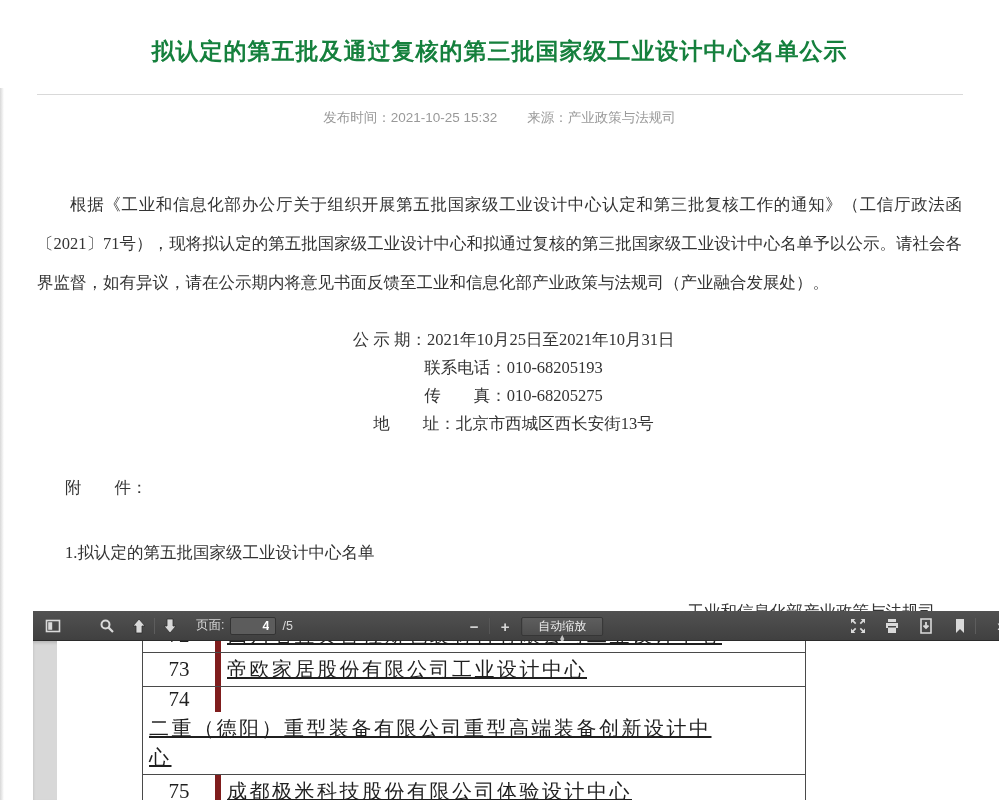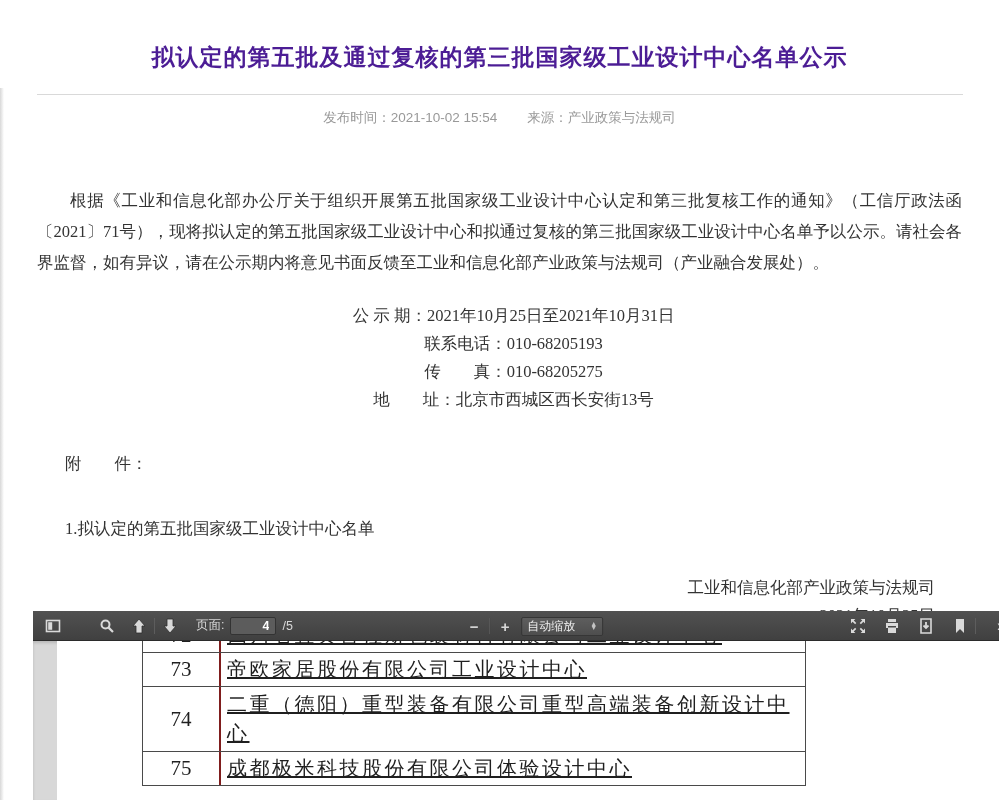--- a/index.html
+++ b/index.html
@@ -7,39 +7,39 @@
   .page {
     position:relative; width:999px; height:800px; background:#ffffff;
     overflow:hidden; font-family:"Liberation Sans","DejaVu Sans",sans-serif;
   }
   .left-edge-strip {
     position:absolute; left:0; top:88px; bottom:0; width:4px;
     background:linear-gradient(to right,#d8d8d8,#ffffff);
   }
   
   .title {
-    position:absolute; top:42px; left:0; right:0; text-align:center;
-    font-size:23px; font-weight:bold; color:#4c1d95; letter-spacing:1px;
+    position:absolute; top:36px; left:0; right:0; text-align:center;
+    font-size:23px; font-weight:bold; color:#15803d; letter-spacing:1px;
     font-family:"Liberation Sans","DejaVu Sans",sans-serif;
   }
   .divider-line {
     position:absolute; top:94px; left:37px; right:36px; height:0;
     border-top:1px solid #d9d9d9;
   }
   .meta {
     position:absolute; top:109px; left:0; right:0; text-align:center;
     font-size:13.5px; color:#999999;
   }
   .meta .gap { display:inline-block; width:30px; }
   .content {
     position:absolute; top:185px; left:37px; right:37px;
     font-family:"Liberation Serif","DejaVu Serif",serif;
     font-size:16.5px; color:#333333;
   }
-  .para { line-height:31px; text-indent:2em; text-align:justify; }
+  .para { line-height:39px; text-indent:2em; text-align:justify; }
   .info-block { margin-top:24px; padding-left:28px; }
   .info-block p { line-height:28px;text-align:center; }
   .attach-block { margin-top:30px; padding-left:28px; }
   .attach-block p { line-height:30px;margin-top:35px; }
   .sign-block { margin-top:30px; text-align:right; padding-right:27px; }
   .sign-block p { line-height:28px; }
   
   .pdf-viewer {
     position:absolute; left:33px; top:611px; width:988px; height:189px;
     overflow:hidden;
@@ -67,21 +67,21 @@
   .tb-center {
     position:absolute; left:50%; top:0; height:30px; transform:translateX(-46%);
     display:flex; align-items:center;
   }
   .zoom-btn { font-size:15px; font-weight:bold; color:#d9d9d9; }
   .scale-select {
     margin-left:4px; height:19px; min-width:82px;
     background:linear-gradient(#5e5e5e,#4e4e4e);
     border:1px solid #363636; border-radius:2px;
     display:flex; align-items:center; justify-content:space-between;
-    padding:0 5px; color:#efefef; font-size:12px; 
+    padding:0 5px; color:#efefef; font-size:12px; flex-direction:column;
   }
   .select-arrows { display:flex; flex-direction:column; line-height:4px; font-size:7px; color:#c3c3c3; }
   .tb-right { margin-left:auto; display:flex; align-items:center; }
   .tb-right .tb-btn { margin-left:10px; }
   .more-btn { font-size:16px; font-weight:bold; color:#d9d9d9; letter-spacing:-1px; }
   .viewer-body {
     position:relative; height:159px; background:#d8d8d8;
     box-shadow:inset 0 2px 3px rgba(0,0,0,0.15);
   }
   .pdf-page {
@@ -93,43 +93,43 @@
     background:linear-gradient(to right,#e4e4e4,#f0f0f0 40%,#e9e9e9);
     border-left:1px solid #cfcfcf;
   }
   .doc-table {
     margin-left:85px; margin-top:-23px; width:664px;
     border:1px solid #4a4a4a; border-bottom:none;
     font-family:"Liberation Serif","DejaVu Serif",serif; color:#1f1f1f;
   }
   .doc-row { display:flex; border-bottom:1px solid #4a4a4a; }
   .cell-num {
-    width:78px; flex:0 0 auto; border-right:2px solid #7f1d1d;
+    width:78px; flex:0 0 auto; border-right:6px solid #7f1d1d;
     display:flex; align-items:center; justify-content:center;
     font-size:21px;
   }
   .cell-name {
     flex:1; padding:2px 2px 2px 6px; font-size:20px; letter-spacing:2.5px;
     line-height:29px; display:flex; flex-direction:column; justify-content:center;text-decoration:underline;
   }
   .h72 { min-height:34px; } .h73 { min-height:33px; }
-  .h74 { min-height:65px; } .h75 { min-height:34px; }
+  .h74 { min-height:65px;flex-direction:column; } .h75 { min-height:34px; }
   .icon-svg { display:block; }
 </style>
 </head>
 <body>
 
 <div class="page">
   <div class="left-edge-strip"></div>
 
   <h1 class="title">拟认定的第五批及通过复核的第三批国家级工业设计中心名单公示</h1>
   <div class="divider-line"></div>
 
   <div class="meta">
-    <span>发布时间：</span><span>2021-10-02 15:54</span><span class="gap"></span><span>来源：</span><span>产业政策与法规司</span>
+    <span>发布时间：</span><span>2021-10-25 15:32</span><span class="gap"></span><span>来源：</span><span>产业政策与法规司</span>
   </div>
 
   <div class="content">
     <p class="para">根据《工业和信息化部办公厅关于组织开展第五批国家级工业设计中心认定和第三批复核工作的通知》（工信厅政法函〔2021〕71号），现将拟认定的第五批国家级工业设计中心和拟通过复核的第三批国家级工业设计中心名单予以公示。请社会各界监督，如有异议，请在公示期内将意见书面反馈至工业和信息化部产业政策与法规司（产业融合发展处）。</p>
 
     <div class="info-block">
       <p>公 示 期：2021年10月25日至2021年10月31日</p>
       <p>联系电话：010-68205193</p>
       <p>传　　真：010-68205275</p>
       <p>地　　址：北京市西城区西长安街13号</p>

